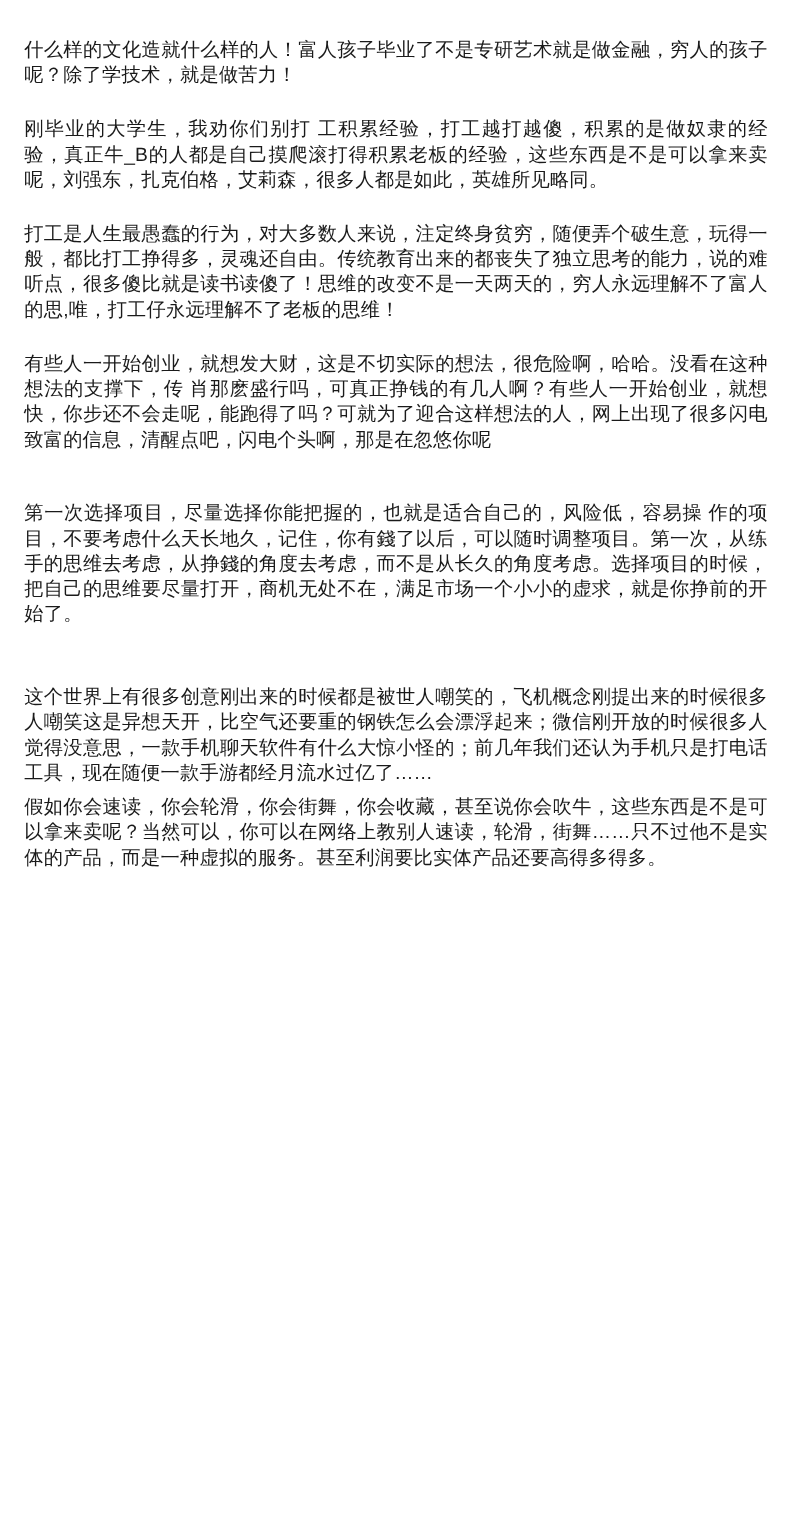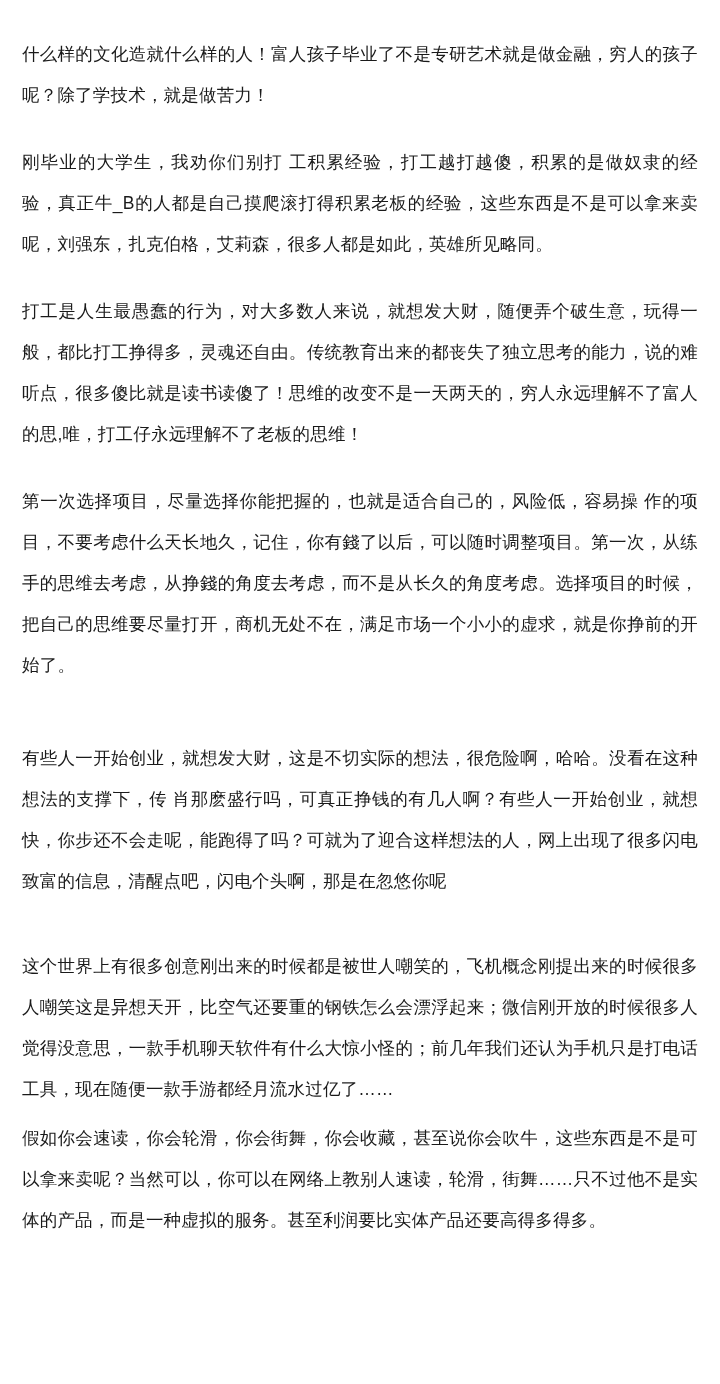--- a/index.html
+++ b/index.html
@@ -21,21 +21,21 @@
     display: flex;
     flex-direction: column;
   }
   .article {
     padding: 34px 22px 0 22px;
     box-sizing: border-box;
     flex: 1 1 auto;
   }
   .para {
     font-size: 17.5px;
-    line-height: 41px;
+    line-height: 23px;
     color: #1a1a1a;
     letter-spacing: 0.2px;
     text-align: justify;
     margin: 0 0 26px 0;
     white-space: pre-wrap;
     word-break: break-word;
   }
   .para.gap-large {
     margin-bottom: 44px;
   }
@@ -47,20 +47,20 @@
   }
 </style>
 </head>
 <body>
 
 <div class="page">
 
   <div class="article">
     <p class="para">什么样的文化造就什么样的人！富人孩子毕业了不是专研艺术就是做金融，穷人的孩子呢？除了学技术，就是做苦力！</p>
     <p class="para">刚毕业的大学生，我劝你们别打 工积累经验，打工越打越傻，积累的是做奴隶的经验，真正牛_B的人都是自己摸爬滚打得积累老板的经验，这些东西是不是可以拿来卖呢，刘强东，扎克伯格，艾莉森，很多人都是如此，英雄所见略同。</p>
-    <p class="para">打工是人生最愚蠢的行为，对大多数人来说，就想发大财，随便弄个破生意，玩得一般，都比打工挣得多，灵魂还自由。传统教育出来的都丧失了独立思考的能力，说的难听点，很多傻比就是读书读傻了！思维的改变不是一天两天的，穷人永远理解不了富人的思,唯，打工仔永远理解不了老板的思维！</p>
+    <p class="para">打工是人生最愚蠢的行为，对大多数人来说，注定终身贫穷，随便弄个破生意，玩得一般，都比打工挣得多，灵魂还自由。传统教育出来的都丧失了独立思考的能力，说的难听点，很多傻比就是读书读傻了！思维的改变不是一天两天的，穷人永远理解不了富人的思,唯，打工仔永远理解不了老板的思维！</p>
+    <p class="para gap-large">有些人一开始创业，就想发大财，这是不切实际的想法，很危险啊，哈哈。没看在这种想法的支撑下，传 肖那麽盛行吗，可真正挣钱的有几人啊？有些人一开始创业，就想快，你步还不会走呢，能跑得了吗？可就为了迎合这样想法的人，网上出现了很多闪电致富的信息，清醒点吧，闪电个头啊，那是在忽悠你呢</p>
     <p class="para gap-xlarge">第一次选择项目，尽量选择你能把握的，也就是适合自己的，风险低，容易操 作的项目，不要考虑什么天长地久，记住，你有錢了以后，可以随时调整项目。第一次，从练手的思维去考虑，从挣錢的角度去考虑，而不是从长久的角度考虑。选择项目的时候，把自己的思维要尽量打开，商机无处不在，满足市场一个小小的虚求，就是你挣前的开始了。</p>
-    <p class="para gap-large">有些人一开始创业，就想发大财，这是不切实际的想法，很危险啊，哈哈。没看在这种想法的支撑下，传 肖那麽盛行吗，可真正挣钱的有几人啊？有些人一开始创业，就想快，你步还不会走呢，能跑得了吗？可就为了迎合这样想法的人，网上出现了很多闪电致富的信息，清醒点吧，闪电个头啊，那是在忽悠你呢</p>
     <p class="para tight">这个世界上有很多创意刚出来的时候都是被世人嘲笑的，飞机概念刚提出来的时候很多人嘲笑这是异想天开，比空气还要重的钢铁怎么会漂浮起来；微信刚开放的时候很多人觉得没意思，一款手机聊天软件有什么大惊小怪的；前几年我们还认为手机只是打电话工具，现在随便一款手游都经月流水过亿了……</p>
     <p class="para">假如你会速读，你会轮滑，你会街舞，你会收藏，甚至说你会吹牛，这些东西是不是可以拿来卖呢？当然可以，你可以在网络上教别人速读，轮滑，街舞……只不过他不是实体的产品，而是一种虚拟的服务。甚至利润要比实体产品还要高得多得多。</p>
   </div>
 
 </div>
 
 </body></html>

